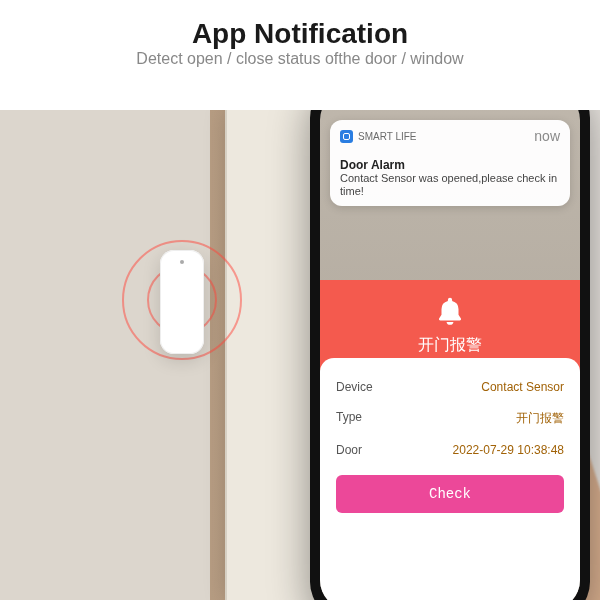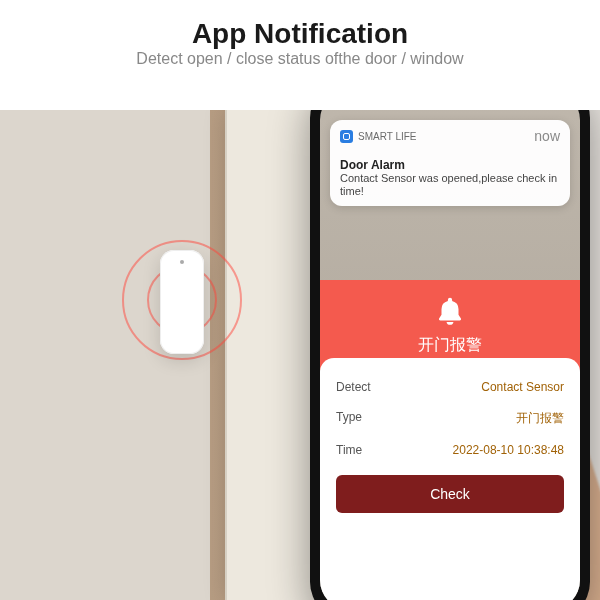--- a/index.html
+++ b/index.html
@@ -37,21 +37,21 @@
   .notif-body { color: #444; font-size: 11px; line-height: 1.2; }
 
   .banner { position: absolute; top: 190px; left: 0; right: 0; height: 90px; background: #f45a4e; display: flex; flex-direction: column; align-items: center; justify-content: center; gap: 6px; }
   .bell { width: 34px; height: 34px; }
   .banner-text { color: #fff; font-size: 16px; font-weight: 500; }
 
   .card { position: absolute; top: 268px; left: 0; right: 0; bottom: 0; background: #fff; border-radius: 14px 14px 0 0; padding: 14px 16px; font-size: 12px; }
   .row { display: flex; justify-content: space-between; padding: 8px 0; color: #333; }
   .row span:first-child { color: #555; }
   .row span:last-child { color: #a16207; }
-  .check-btn { margin-top: 10px; background: #7f1d1d; color: #fff; text-align: center; padding: 11px 0; border-radius: 6px; font-size: 14px; cursor: pointer; }
+  .check-btn { margin-top: 10px; background: #ec4899; color: #fff; text-align: center; padding: 11px 0; border-radius: 6px; font-size: 14px; cursor: pointer; font-family: Liberation Mono, monospace; }
 
   .hand { position: absolute; right: -20px; bottom: -80px; width: 260px; height: 320px; background: radial-gradient(ellipse at 40% 30%, #e8c5a8, #d4a886); border-radius: 50% 40% 20% 60%; transform: rotate(-18deg); z-index: -1; filter: blur(1px); }
 </style>
 </head>
 <body>
 
 <div class="header">
   <div class="title">App Notification</div>
   <div class="subtitle">Detect open / close status ofthe door / window</div>
 </div>
@@ -83,30 +83,30 @@
 
       <div class="banner">
         <svg class="bell" viewBox="0 0 24 24">
           <path fill="#fff" d="M12 2a1.5 1.5 0 0 1 1.5 1.5v.7A6 6 0 0 1 18 10v4l1.6 2.4a1 1 0 0 1-.8 1.6H5.2a1 1 0 0 1-.8-1.6L6 14v-4a6 6 0 0 1 4.5-5.8v-.7A1.5 1.5 0 0 1 12 2zm0 19a2.5 2.5 0 0 1-2.45-2h4.9A2.5 2.5 0 0 1 12 21z"></path>
         </svg>
         <div class="banner-text">开门报警</div>
       </div>
 
       <div class="card">
         <div class="row">
-          <span>Detect</span>
+          <span>Device</span>
           <span>Contact Sensor</span>
         </div>
         <div class="row">
           <span>Type</span>
           <span>开门报警</span>
         </div>
         <div class="row">
-          <span>Time</span>
-          <span>2022-08-10 10:38:48</span>
+          <span>Door</span>
+          <span>2022-07-29 10:38:48</span>
         </div>
         <div class="check-btn">Check</div>
       </div>
 
     </div>
     <div class="hand"></div>
   </div>
 </div>
 
 </body></html>

